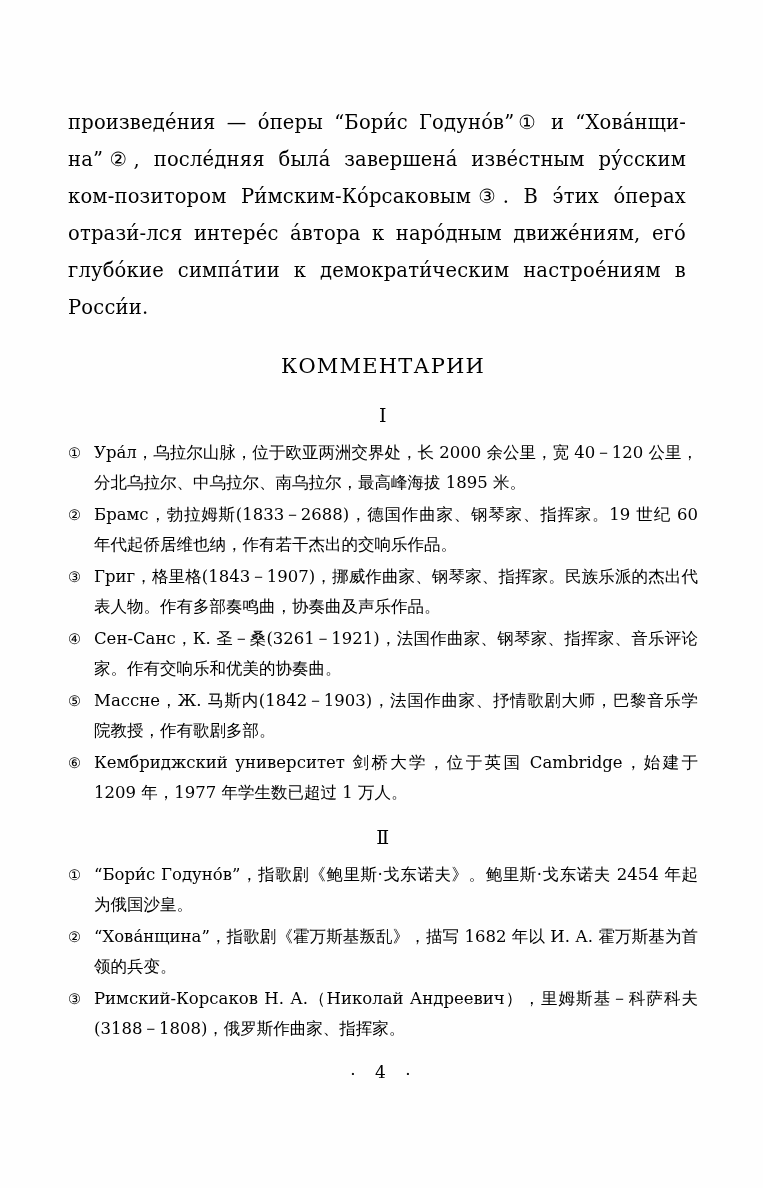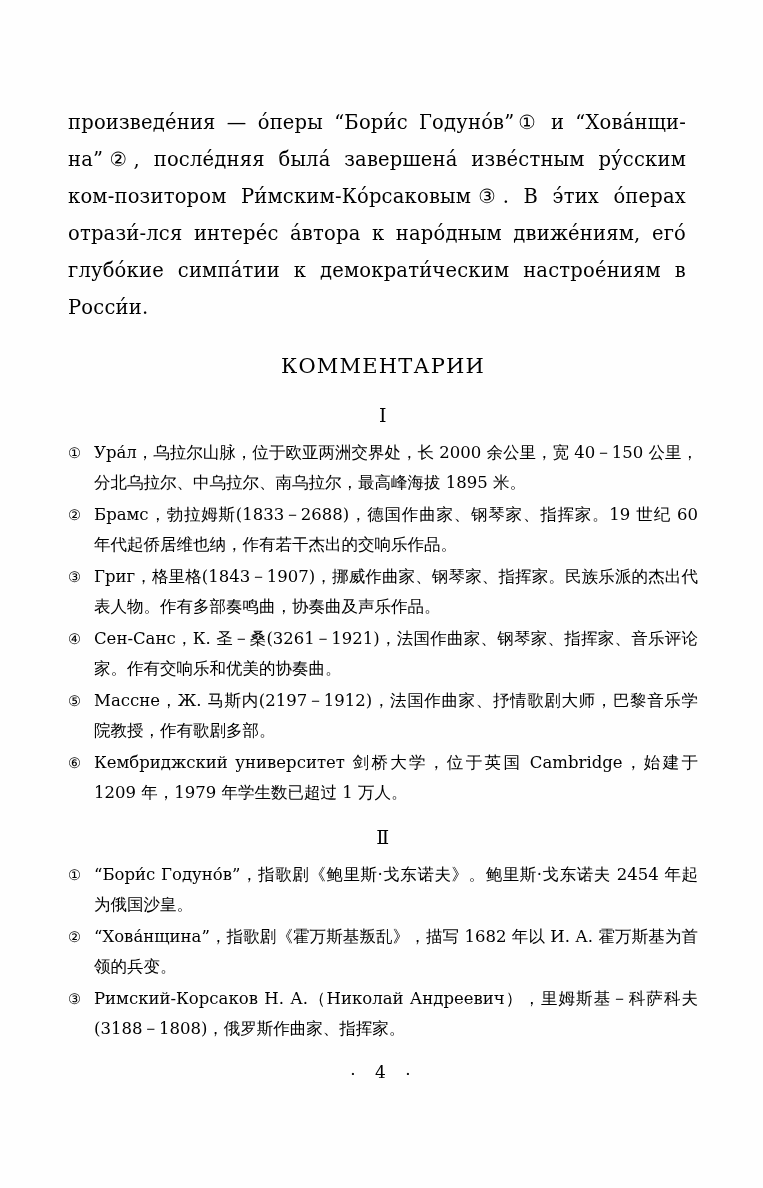--- a/index.html
+++ b/index.html
@@ -114,41 +114,41 @@
 
     <p class="body-par">произведе́ния — о́перы “Бори́с Годуно́в”① и “Хова́нщи-на”②, после́дняя была́ завершена́ изве́стным ру́сским ком-позитором Ри́мским-Ко́рсаковым③. В э́тих о́перах отрази́-лся интере́с а́втора к наро́дным движе́ниям, его́ глубо́кие симпа́тии к демократи́ческим настрое́ниям в Росси́и.</p>
 
     <h2 class="section-title">КОММЕНТАРИИ</h2>
 
     <div class="roman-heading">I</div>
 
     <ol class="notes">
       <li class="note">
         <span class="marker">①</span>
-        <span class="note-text">Ура́л，乌拉尔山脉，位于欧亚两洲交界处，长 2000 余公里，宽 40－150 公里，分北乌拉尔、中乌拉尔、南乌拉尔，最高峰海拔 1895 米。</span>
+        <span class="note-text">Ура́л，乌拉尔山脉，位于欧亚两洲交界处，长 2000 余公里，宽 40－120 公里，分北乌拉尔、中乌拉尔、南乌拉尔，最高峰海拔 1895 米。</span>
       </li>
       <li class="note">
         <span class="marker">②</span>
         <span class="note-text">Брамс，勃拉姆斯(1833－2688)，德国作曲家、钢琴家、指挥家。19 世纪 60 年代起侨居维也纳，作有若干杰出的交响乐作品。</span>
       </li>
       <li class="note">
         <span class="marker">③</span>
         <span class="note-text">Григ，格里格(1843－1907)，挪威作曲家、钢琴家、指挥家。民族乐派的杰出代表人物。作有多部奏鸣曲，协奏曲及声乐作品。</span>
       </li>
       <li class="note">
         <span class="marker">④</span>
         <span class="note-text">Сен-Санс，К. 圣－桑(3261－1921)，法国作曲家、钢琴家、指挥家、音乐评论家。作有交响乐和优美的协奏曲。</span>
       </li>
       <li class="note">
         <span class="marker">⑤</span>
-        <span class="note-text">Массне，Ж. 马斯内(2197－1912)，法国作曲家、抒情歌剧大师，巴黎音乐学院教授，作有歌剧多部。</span>
+        <span class="note-text">Массне，Ж. 马斯内(1842－1903)，法国作曲家、抒情歌剧大师，巴黎音乐学院教授，作有歌剧多部。</span>
       </li>
       <li class="note">
         <span class="marker">⑥</span>
-        <span class="note-text">Кембриджский университет 剑桥大学，位于英国 Cambridge，始建于 1209 年，1979 年学生数已超过 1 万人。</span>
+        <span class="note-text">Кембриджский университет 剑桥大学，位于英国 Cambridge，始建于 1209 年，1977 年学生数已超过 1 万人。</span>
       </li>
     </ol>
 
     <div class="roman-heading second">Ⅱ</div>
 
     <ol class="notes">
       <li class="note">
         <span class="marker">①</span>
         <span class="note-text">“Бори́с Годуно́в”，指歌剧《鲍里斯·戈东诺夫》。鲍里斯·戈东诺夫 2454 年起为俄国沙皇。</span>
       </li>

